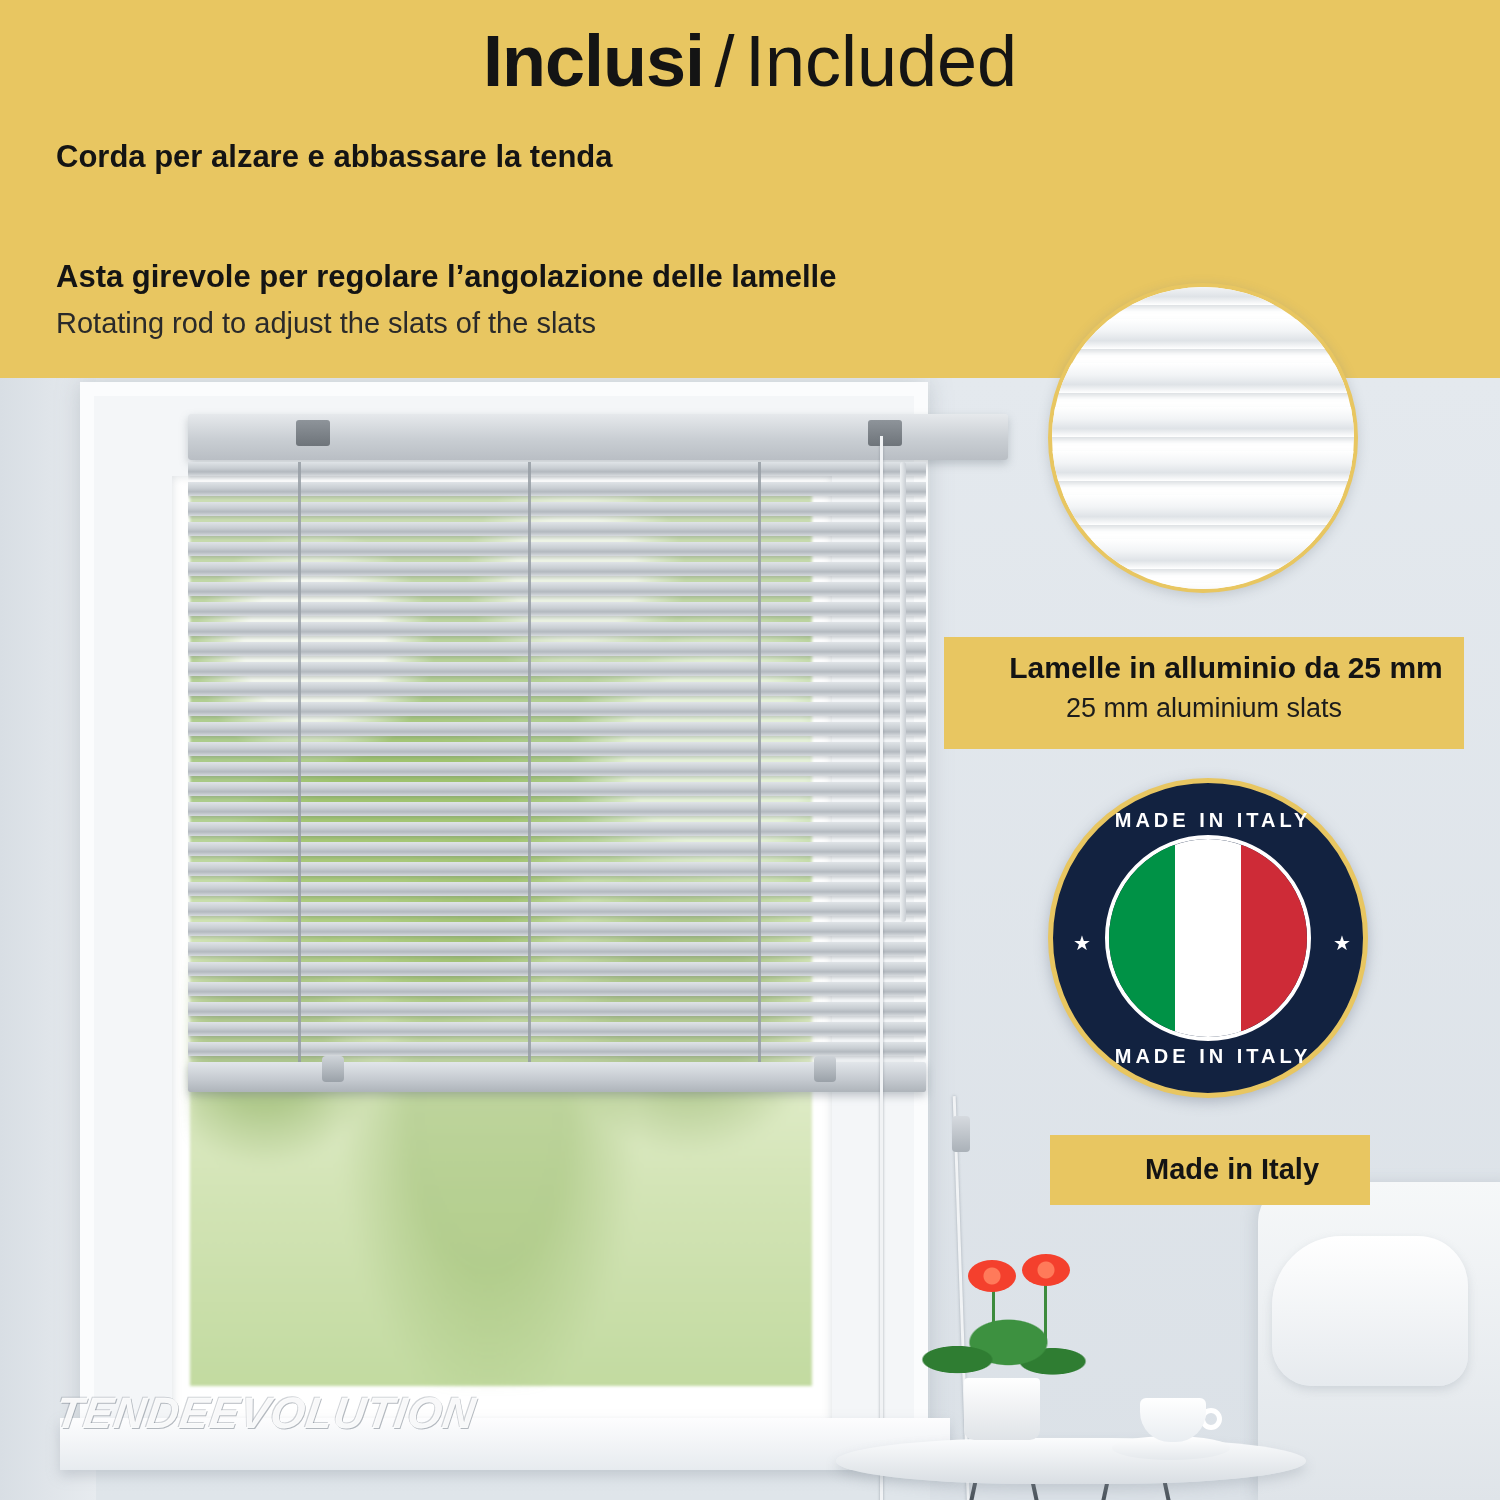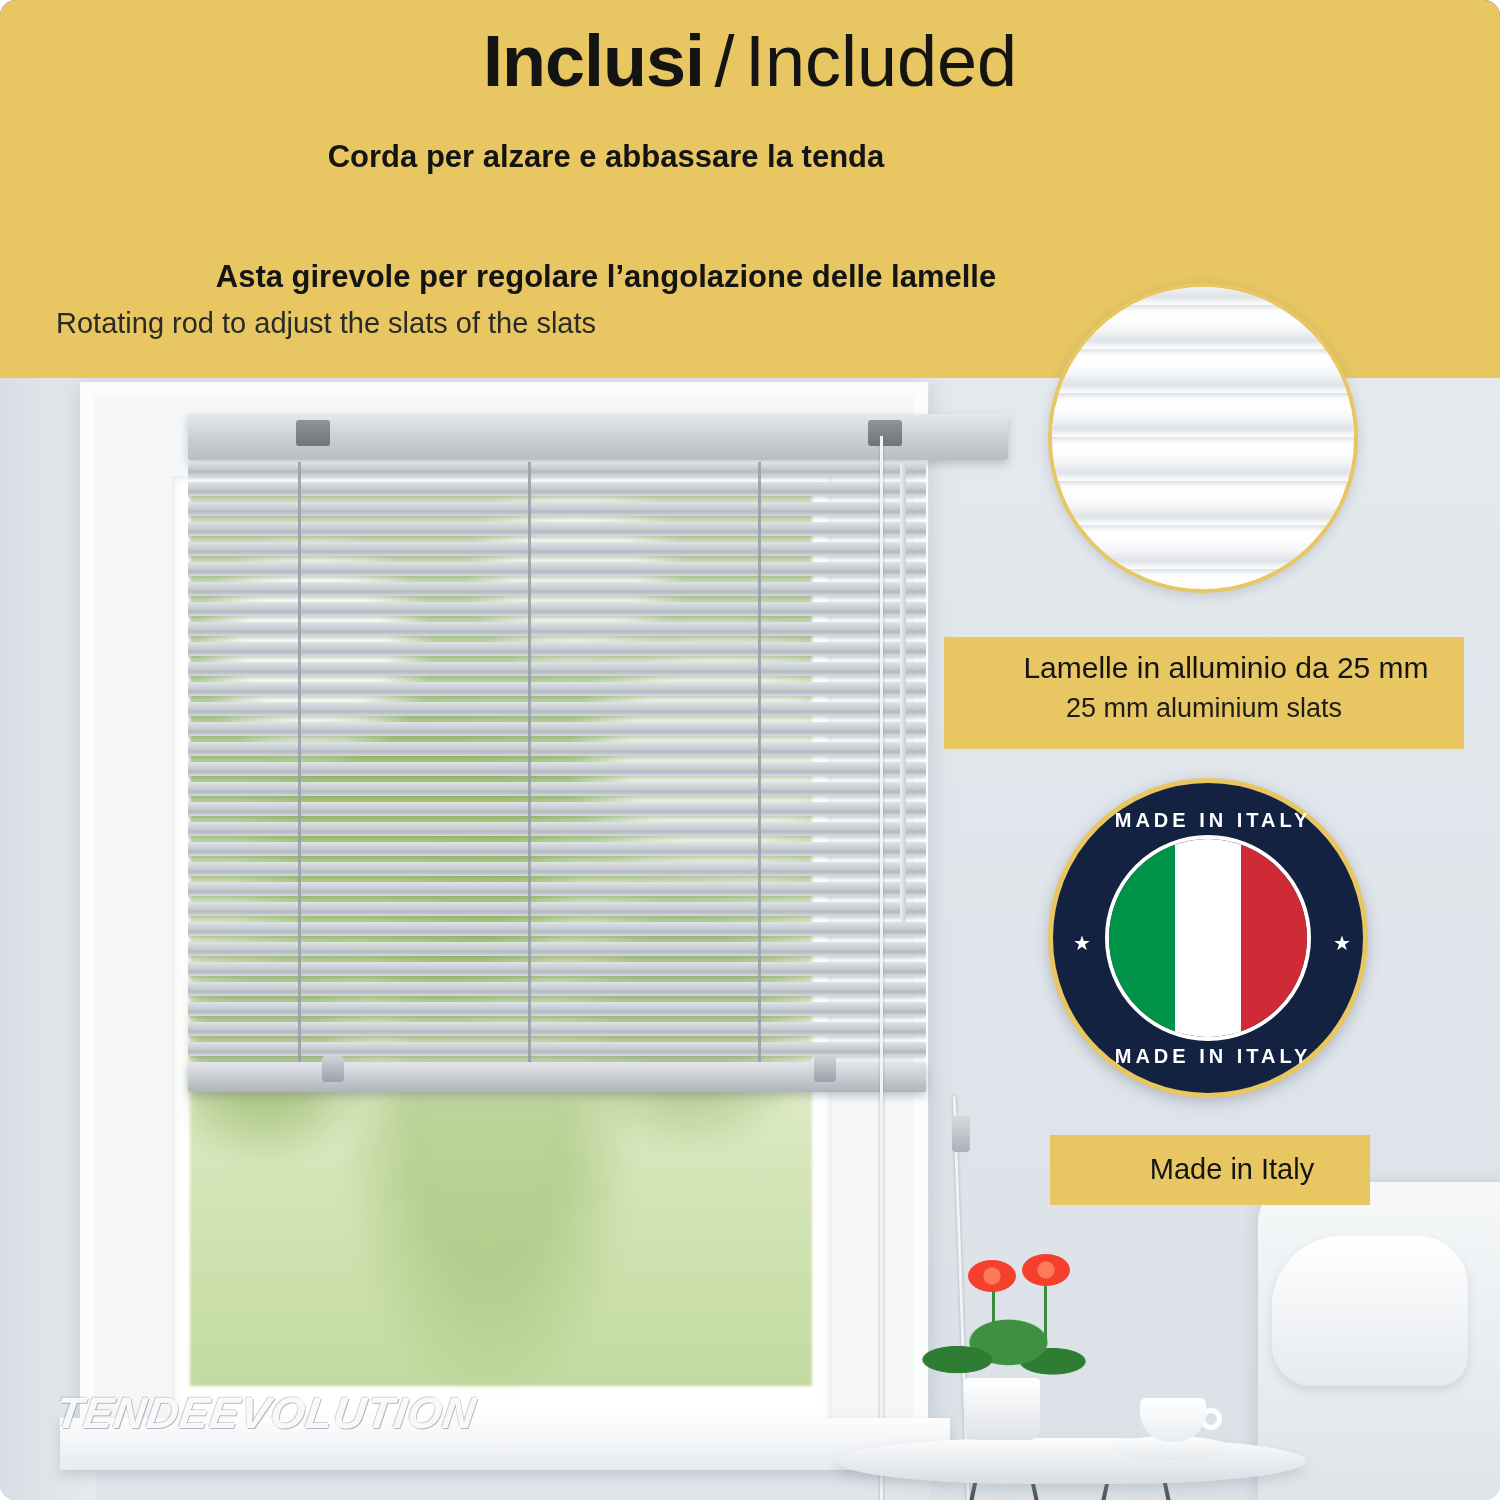--- a/index.html
+++ b/index.html
@@ -6,21 +6,20 @@
   html, body {
     width: 1500px; height: 1500px;
     font-family: "Liberation Sans", sans-serif;
     overflow: hidden;
   }
   #page {
     position: relative;
     width: 1500px; height: 1500px;
     background: #0369a1;
     overflow: hidden;
-    border-radius: 16px;
   }
 
   
   .banner {
     position: absolute;
     left: 0; top: 0;
     width: 1500px; height: 378px;
     background: #e8c661;
     z-index: 20;
   }
@@ -51,21 +50,20 @@
   .feat {
     position: absolute;
     left: 56px;
     width: 1100px;
   }
   .feat-it {
     font-size: 31px;
     font-weight: bold;
     color: #141414;
     line-height: 1.25;
-    text-align: center;
   }
   .feat-en {
     font-size: 29px;
     font-weight: 400;
     color: #2a2a2a;
     line-height: 1.3;
     margin-top: 8px;
   }
   #feat-1 { top: 138px; }
   #feat-2 { top: 258px; }
@@ -253,21 +251,21 @@
     background: #e8c661;
     z-index: 25;
     text-align: center;
   }
   #tag-slats {
     left: 944px; top: 637px;
     width: 520px; height: 112px;
     padding-top: 14px;
   }
   .tag-it {
-    font-size: 30px; font-weight: normal; color: #141414; padding-left: 44px;
+    font-size: 30px; font-weight: bold; color: #141414; padding-left: 44px;
   }
   .tag-en {
     font-size: 27px; font-weight: 400; color: #1c1c1c; margin-top: 8px;
   }
   #tag-made {
     left: 1050px; top: 1135px;
     width: 320px; height: 70px;
     padding-top: 18px;
   }
   #tag-made .tag-it { font-size: 29px; }

